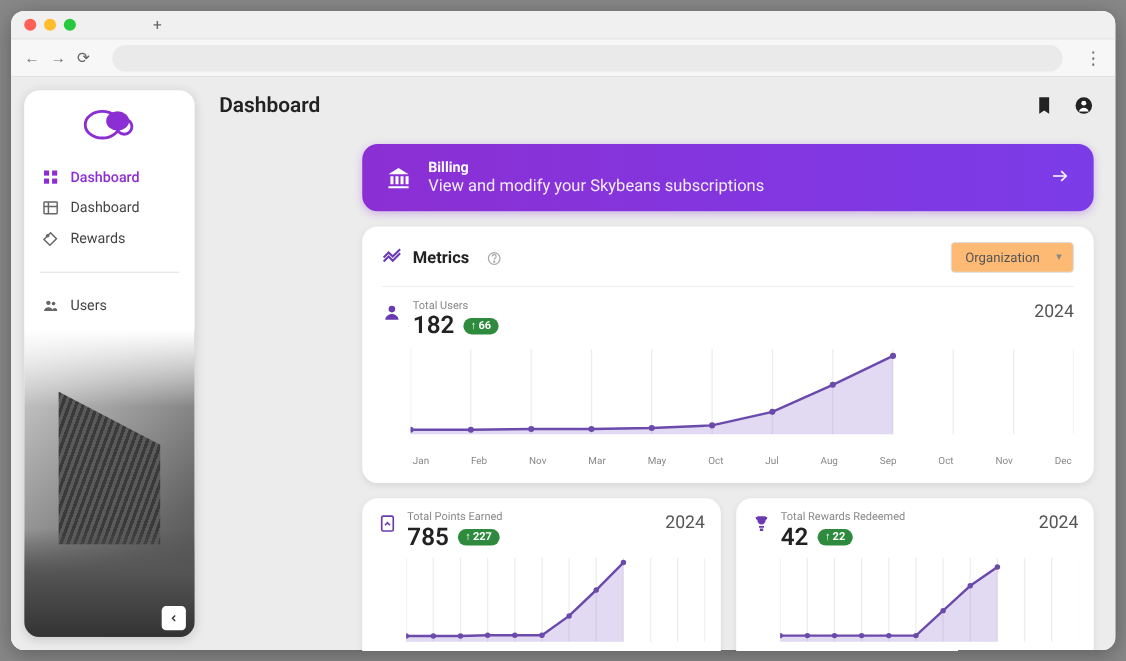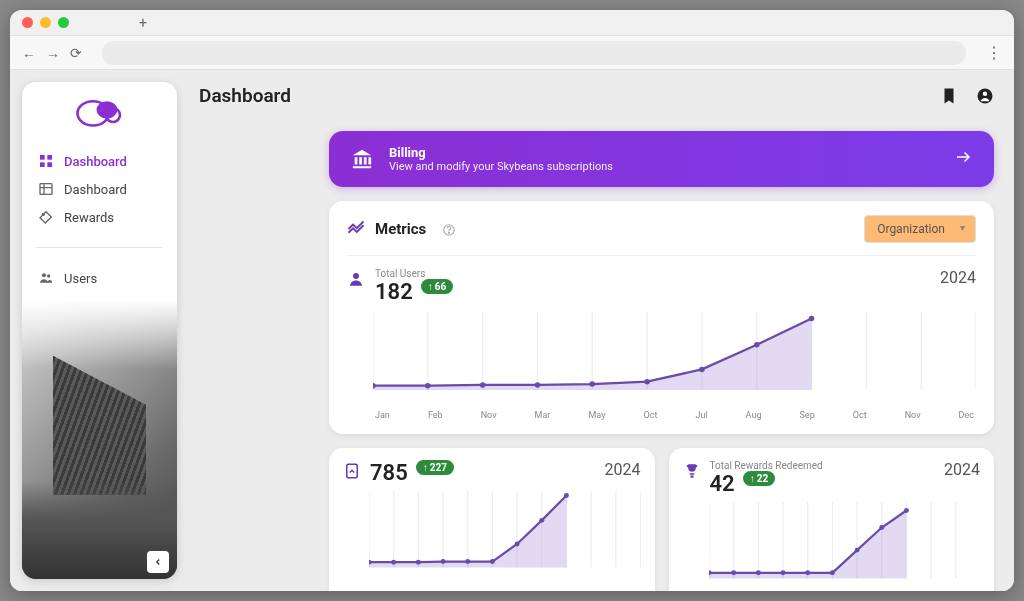--- a/index.html
+++ b/index.html
@@ -154,21 +154,21 @@
   align-items: center;
   gap: 16px;
   color: #fff;
   margin-left: 130px;
   box-shadow: 0 2px 8px rgba(139,47,212,0.3);
 }
 .billing-icon { width: 22px; height: 22px; }
 .billing-icon svg { width: 22px; height: 22px; fill: #fff; }
 .billing-text { flex: 1; }
 .billing-title { font-size: 13px; font-weight: 700; }
-.billing-sub { font-size: 11px; opacity: 0.9; }
+.billing-sub { font-size: 15px; opacity: 0.9; }
 .billing-arrow svg { width: 18px; height: 18px; stroke: #fff; }
 .metrics-card {
   background: #fff;
   border-radius: 14px;
   margin-top: 14px;
   margin-left: 130px;
   padding: 14px 18px;
   box-shadow: 0 2px 6px rgba(0,0,0,0.08);
 }
 .metrics-header {
@@ -199,21 +199,21 @@
   right: 10px;
   color: #888;
   font-size: 10px;
 }
 .metric-block { margin-top: 12px; }
 .metric-row { display: flex; align-items: flex-start; gap: 10px; }
 .metric-icon { width: 18px; height: 18px; color: #6a3ab2; margin-top: 2px; }
 .metric-icon svg { width: 18px; height: 18px; }
 .metric-info { flex: 1; }
 .metric-label { font-size: 10px; color: #888; }
-.metric-value-row { display: flex; align-items: flex-start; gap: 8px; }
+.metric-value-row { display: flex; align-items: center; gap: 8px; }
 .metric-value { font-size: 22px; font-weight: 600; color: #222; }
 .metric-delta {
   background: #2e8b3e;
   color: #fff;
   font-size: 10px;
   font-weight: 700;
   padding: 2px 7px;
   border-radius: 10px;
   display: flex;
   align-items: center;
@@ -452,20 +452,21 @@
       <div class="small-cards">
         <div class="small-card">
           <div class="small-metric-row">
             <span class="metric-icon">
               <svg viewBox="0 0 24 24" fill="none" stroke="currentColor" stroke-width="2">
                   <rect x="5" y="3" width="14" height="18" rx="2"></rect>
                   <polyline points="9 14 12 11 15 14"></polyline>
                 </svg>
             </span>
             <div class="metric-info">
+              <div class="metric-label">Total Points Earned</div>
               <div class="metric-value-row">
                 <span class="metric-value">785</span>
                 <span class="metric-delta">↑ <span>227</span></span>
               </div>
             </div>
             <span class="metric-year">2024</span>
           </div>
           <div class="small-chart-area">
             <svg class="chart-svg" viewBox="0 0 220 72" preserveAspectRatio="none">
               <g stroke="#eee" stroke-width="1">

